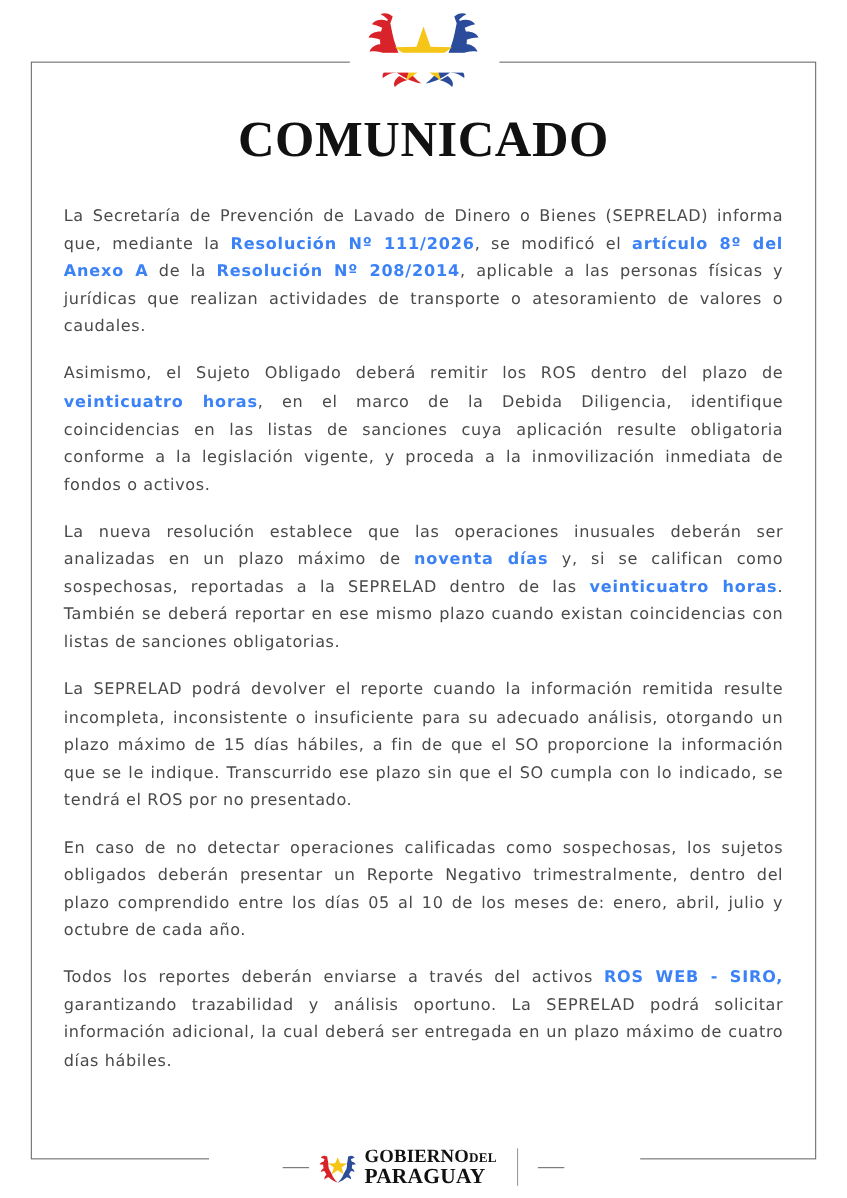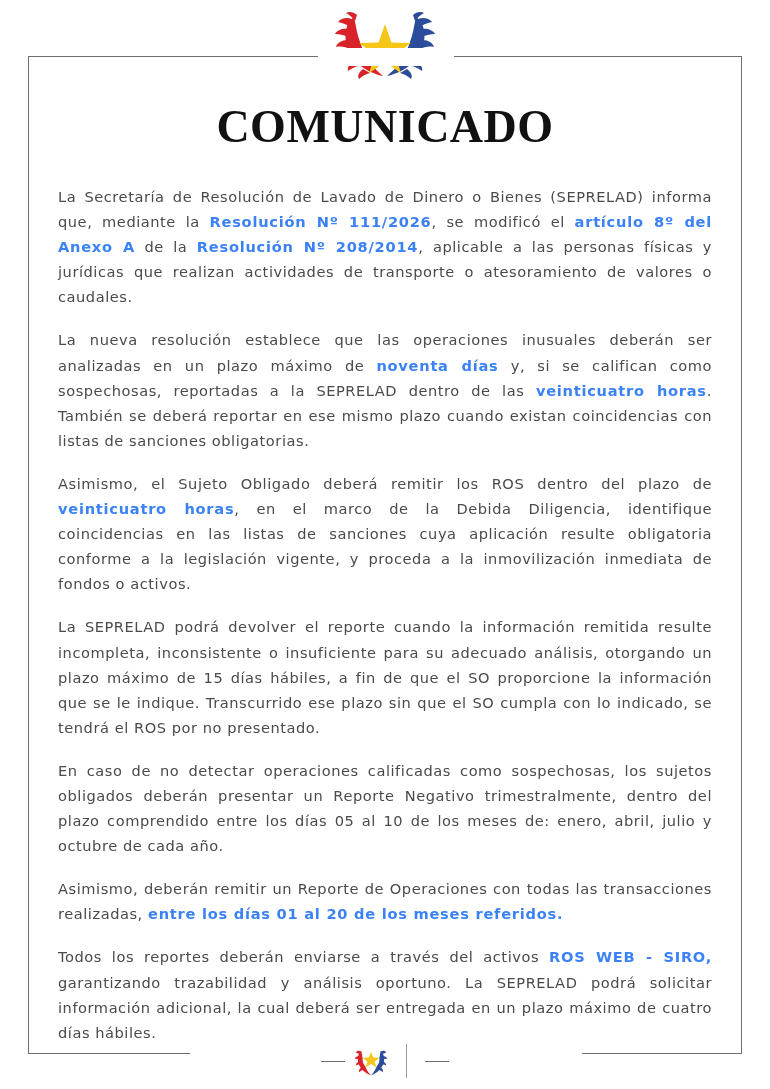--- a/index.html
+++ b/index.html
@@ -187,26 +187,25 @@
   </svg>
 </div>
 
 <div class="frame"></div>
 <div class="frame-gap-top"></div>
 <div class="frame-gap-bottom"></div>
 
 <div class="doc-title">COMUNICADO</div>
 
 <div class="content">
-  <p><span>La Secretaría de Resolución de Lavado de Dinero o Bienes (SEPRELAD) informa que, mediante la </span><b>Resolución Nº 111/2026</b><span>, se modificó el </span><b>artículo 8º del Anexo A</b><span> de la </span><b>Resolución Nº 208/2014</b><span>, aplicable a las personas físicas y jurídicas que realizan actividades de transporte o atesoramiento de valores o caudales.</span></p>
+  <p><span>La Secretaría de Prevención de Lavado de Dinero o Bienes (SEPRELAD) informa que, mediante la </span><b>Resolución Nº 111/2026</b><span>, se modificó el </span><b>artículo 8º del Anexo A</b><span> de la </span><b>Resolución Nº 208/2014</b><span>, aplicable a las personas físicas y jurídicas que realizan actividades de transporte o atesoramiento de valores o caudales.</span></p>
+  <p><span>Asimismo, el Sujeto Obligado deberá remitir los ROS dentro del plazo de </span><b>veinticuatro horas</b><span>, en el marco de la Debida Diligencia, identifique coincidencias en las listas de sanciones cuya aplicación resulte obligatoria conforme a la legislación vigente, y proceda a la inmovilización inmediata de fondos o activos.</span></p>
   <p><span>La nueva resolución establece que las operaciones inusuales deberán ser analizadas en un plazo máximo de </span><b>noventa días</b><span> y, si se califican como sospechosas, reportadas a la SEPRELAD dentro de las </span><b>veinticuatro horas</b><span>. También se deberá reportar en ese mismo plazo cuando existan coincidencias con listas de sanciones obligatorias.</span></p>
-  <p><span>Asimismo, el Sujeto Obligado deberá remitir los ROS dentro del plazo de </span><b>veinticuatro horas</b><span>, en el marco de la Debida Diligencia, identifique coincidencias en las listas de sanciones cuya aplicación resulte obligatoria conforme a la legislación vigente, y proceda a la inmovilización inmediata de fondos o activos.</span></p>
   <p><span>La SEPRELAD podrá devolver el reporte cuando la información remitida resulte incompleta, inconsistente o insuficiente para su adecuado análisis, otorgando un plazo máximo de 15 días hábiles, a fin de que el SO proporcione la información que se le indique. Transcurrido ese plazo sin que el SO cumpla con lo indicado, se tendrá el ROS por no presentado.</span></p>
   <p><span>En caso de no detectar operaciones calificadas como sospechosas, los sujetos obligados deberán presentar un Reporte Negativo trimestralmente, dentro del plazo comprendido entre los días 05 al 10 de los meses de: enero, abril, julio y octubre de cada año.</span></p>
-  <p><span>Asimismo, deberán remitir un Reporte de Operaciones con todas las transacciones realizadas, </span><b>entre los días 01 al 20 de los meses referidos.</b></p>
   <p><span>Todos los reportes deberán enviarse a través del activos </span><b>ROS WEB - SIRO,</b><span> garantizando trazabilidad y análisis oportuno. La SEPRELAD podrá solicitar información adicional, la cual deberá ser entregada en un plazo máximo de cuatro días hábiles.</span></p>
 </div>
 
 <div class="footer">
   <span class="footer-rule"></span>
 
   <span class="gov-lock">
     <svg width="34" height="34" viewBox="0 0 60 60" aria-hidden="true">
       <g fill="#D8232A">
         <path d="M30 55 C18 51 9 42 7 30 C6 22 9 15 13 12 C14 19 15 25 17 31 C20 42 24 50 30 55 Z"></path>
@@ -218,18 +217,22 @@
       <g fill="#2B4B9B">
         <path d="M30 55 C42 51 51 42 53 30 C54 22 51 15 47 12 C46 19 45 25 43 31 C40 42 36 50 30 55 Z"></path>
         <path d="M48 13 C51 11 55 12 57 15 C54 16 51 17 48 19 Z"></path>
         <path d="M51 21 C54 21 58 23 59 26 C56 26 52 26 49 28 Z"></path>
         <path d="M51 31 C54 32 57 35 57 38 C54 36 50 36 47 37 Z"></path>
         <path d="M47 41 C50 43 52 47 51 50 C48 47 45 46 42 46 Z"></path>
       </g>
       <circle cx="30" cy="28" r="15" fill="#ffffff"></circle>
       <path d="M30 14 L34 24 L45 24.3 L36.2 30.8 L39.5 41.3 L30 35 L20.5 41.3 L23.8 30.8 L15 24.3 L26 24 Z" fill="#F5C518"></path>
     </svg>
+    <span class="gov-text">
+      <span class="gov-line1"><span>GOBIERNO</span><span class="small">DEL</span></span>
+      <span class="gov-line2" style="display:block;">PARAGUAY</span>
+    </span>
   </span>
 
   <span class="lock-divider"></span>
 
   <span class="footer-rule"></span>
 </div>
 
 </body></html>

